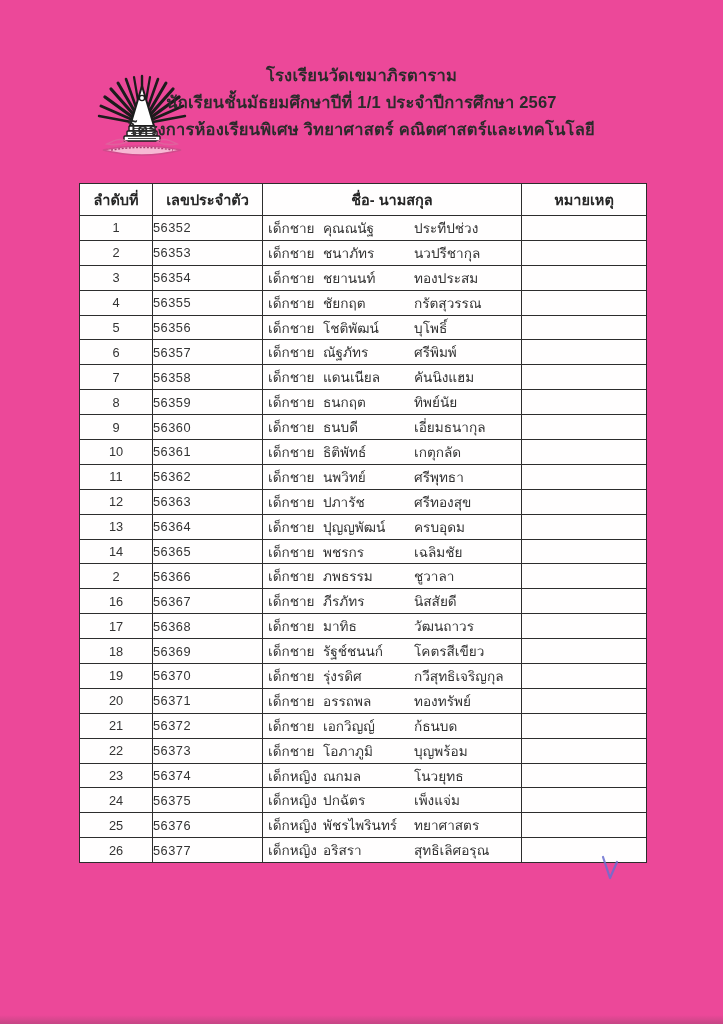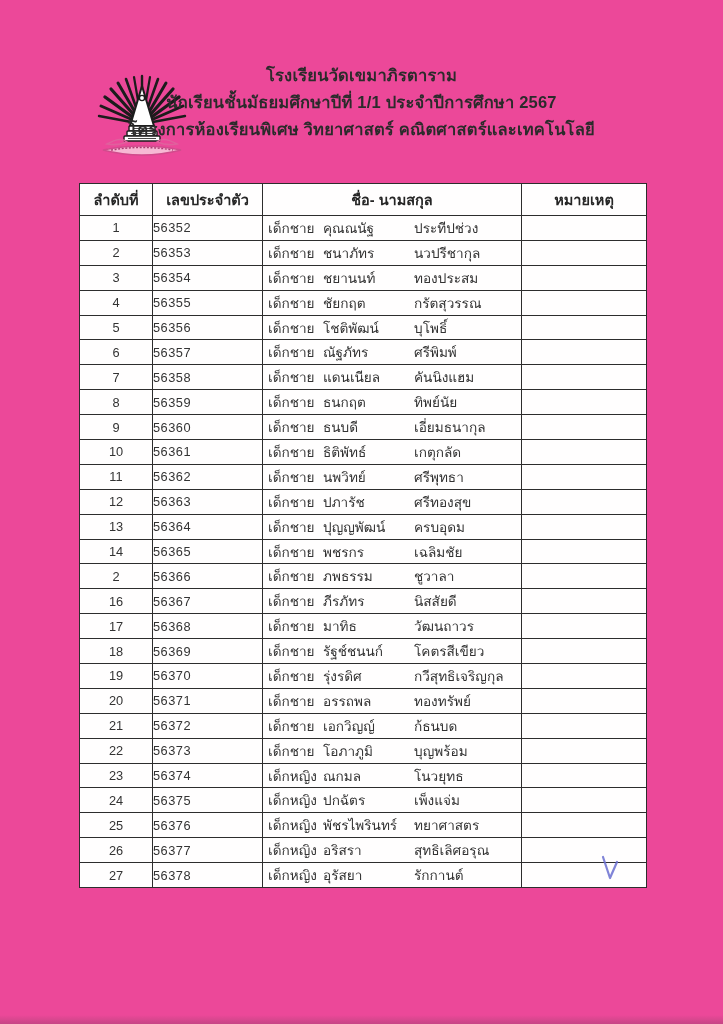--- a/index.html
+++ b/index.html
@@ -439,32 +439,20 @@
       <td class="c-id">56377</td>
       <td class="c-name">
         <span class="name-flex">
           <span class="t">เด็กหญิง</span>
           <span class="f">อริสรา</span>
           <span class="l">สุทธิเลิศอรุณ</span>
         </span>
       </td>
       <td class="c-note"></td>
     </tr>
-        <tr>
-      <td class="c-no">27</td>
-      <td class="c-id">56378</td>
-      <td class="c-name">
-        <span class="name-flex">
-          <span class="t">เด็กหญิง</span>
-          <span class="f">อุรัสยา</span>
-          <span class="l">รักกานต์</span>
-        </span>
-      </td>
-      <td class="c-note"></td>
-    </tr>
       </tbody>
   </table>
 
   <div class="pen-mark">
     <svg width="20" height="28" viewBox="0 0 20 28">
       <polyline points="2,3 9,24 16,8" fill="none" stroke="#6a6fd0" stroke-width="2.2" stroke-linecap="round" stroke-linejoin="round" opacity="0.85"></polyline>
     </svg>
   </div>
 
   <div class="scan-edge"></div>

